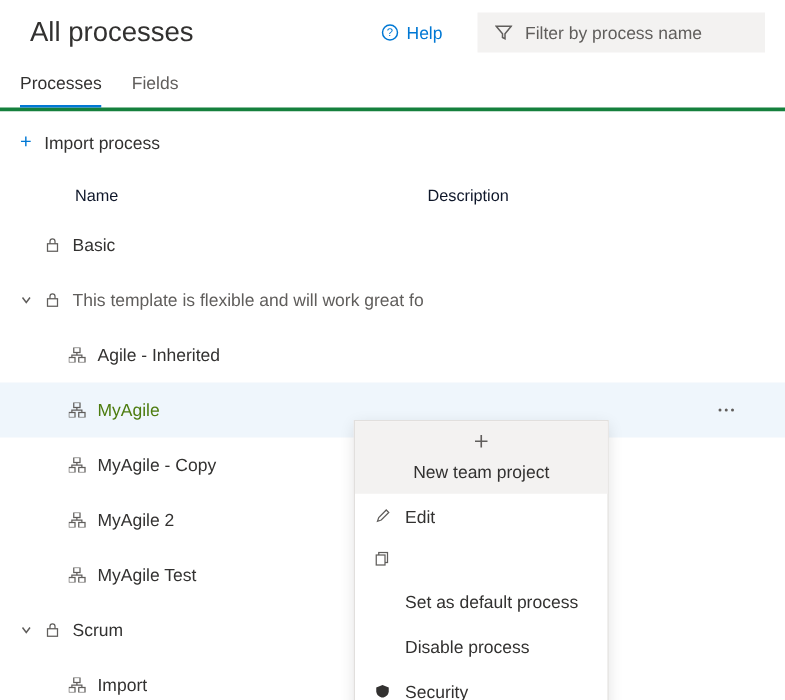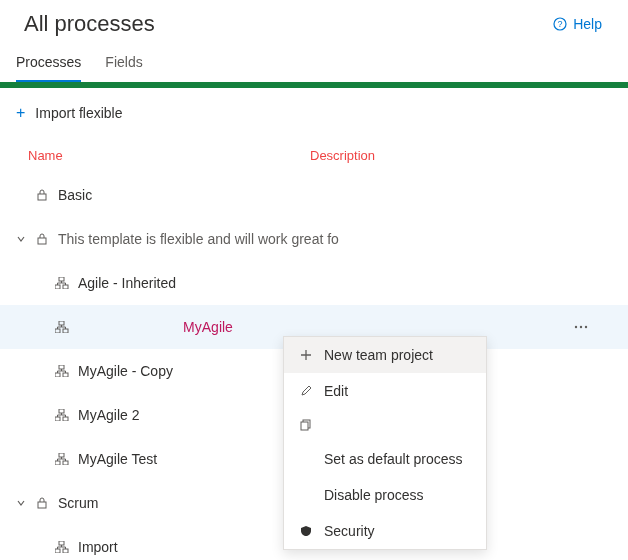--- a/index.html
+++ b/index.html
@@ -1,68 +1,76 @@
 <!DOCTYPE html>
 <html><head>
 <meta charset="utf-8">
 <style>
   * { box-sizing: border-box; margin: 0; padding: 0; font-family: "Segoe UI", -apple-system, sans-serif; }
   body { width: 628px; height: 560px; background: #fff; color: #323130; font-size: 14px; overflow: hidden; position: relative; }
   .header { display: flex; align-items: center; padding: 10px 16px 0 24px; }
   .title { font-size: 22px; font-weight: 400; color: #323130; flex: 1; }
   .help { display: flex; align-items: center; gap: 6px; color: #0078d4; padding: 6px 10px; cursor: pointer; font-size: 14px; }
   .filter { display: flex; align-items: center; gap: 10px; background: #f3f2f1; padding: 8px 14px; margin-left: 18px; width: 230px; color: #605e5c; }
-  .tabs { display: flex; gap: 24px; padding: 10px 16px 0 16px; border-bottom: 6px solid #15803d; }
+  .tabs { display: flex; gap: 24px; padding: 10px 16px 0 16px; border-bottom: 3px solid #15803d; }
   .tab { padding: 6px 0 10px 0; color: #605e5c; cursor: pointer; border-bottom: 2px solid transparent; }
   .tab.active { color: #323130; border-bottom-color: #0078d4; font-weight: 400; }
   .import { display: flex; align-items: center; gap: 10px; color: #323130; padding: 16px 16px; cursor: pointer; }
   .plus { color: #0078d4; font-size: 16px; }
-  .table-header { display: flex; padding: 10px 0; color: #ef4444; font-size: 13px; }
+  .table-header { display: flex; padding: 10px 32px; color: #0f172a; font-size: 13px; }
   .col-name { width: 310px; padding-left: 28px; }
   .col-desc { flex: 1; }
   .row { display: flex; align-items: center; padding: 0 16px; height: 44px; position: relative; }
   .row.selected { background: #eff6fc; }
   .row .expand { width: 14px; text-align: center; font-size: 10px; color: #605e5c; margin-right: 4px; }
   .row .ic { width: 16px; display: flex; align-items: center; justify-content: center; color: #605e5c; margin-right: 8px; }
   .row .name { flex: 0 0 260px; color: #323130; }
-  .row.selected .name { color: #be185d; text-align: center; }
+  .row.selected .name { color: #4d7c0f; }
   .row .desc { color: #605e5c; flex: 1; white-space: nowrap; overflow: hidden; }
   .row .more { color: #605e5c; padding: 4px; cursor: pointer; margin-left: auto; margin-right: 20px; }
   .indent1 { padding-left: 24px; }
   .childpad { display: inline-block; width: 30px; }
   .menu { position: absolute; left: 283px; top: 336px; width: 204px; background: #fff; border: 1px solid #e1dfdd; box-shadow: 0 4px 12px rgba(0,0,0,0.12); z-index: 10; }
   .menu-item { display: flex; align-items: center; gap: 10px; padding: 10px 14px; cursor: pointer; color: #323130; }
-  .menu-item.hover { background: #f3f2f1; }
+  .menu-item.hover { background: #f3f2f1; flex-direction: column; }
   .menu-icon { width: 16px; display: flex; align-items: center; justify-content: center; color: #605e5c; }
   svg { display: block; }
 </style>
 </head>
 <body>
 
 <div class="header">
   <div class="title">All processes</div>
   <div class="help">
     <span>
       <svg width="14" height="14" viewBox="0 0 14 14">
           <circle cx="7" cy="7" r="6" fill="none" stroke="#0078d4" stroke-width="1.2"></circle>
           <text x="7" y="10" text-anchor="middle" font-size="9" fill="#0078d4">?</text>
         </svg>
     </span>
     <span>Help</span>
   </div>
+  <div class="filter">
+    <span>
+      <svg width="14" height="14" viewBox="0 0 14 14">
+          <path d="M1 2 L13 2 L8 8 L8 12 L6 11 L6 8 Z" fill="none" stroke="#605e5c" stroke-width="1.2"></path>
+        </svg>
+    </span>
+    <span>Filter by process name</span>
+  </div>
 </div>
 
 <div class="tabs">
   <div class="tab active">Processes</div>
   <div class="tab">Fields</div>
 </div>
 
 <div class="import">
   <span class="plus">+</span>
-  <span>Import flexible</span>
+  <span>Import process</span>
 </div>
 
 <div class="table-header">
   <div class="col-name">Name</div>
   <div class="col-desc">Description</div>
 </div>
 
 <div class="row">
   <span class="expand"></span>
   <span class="ic">

